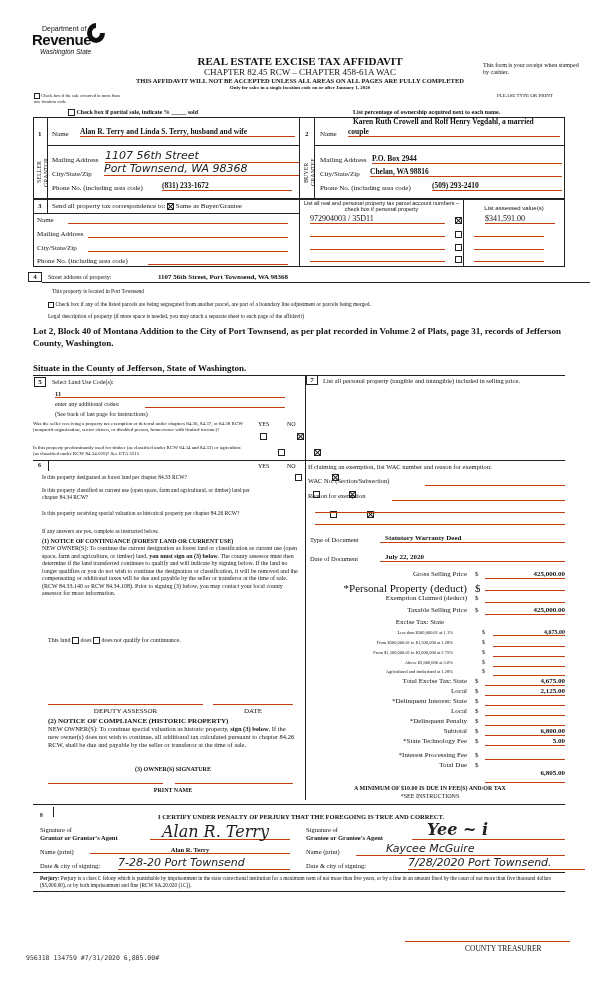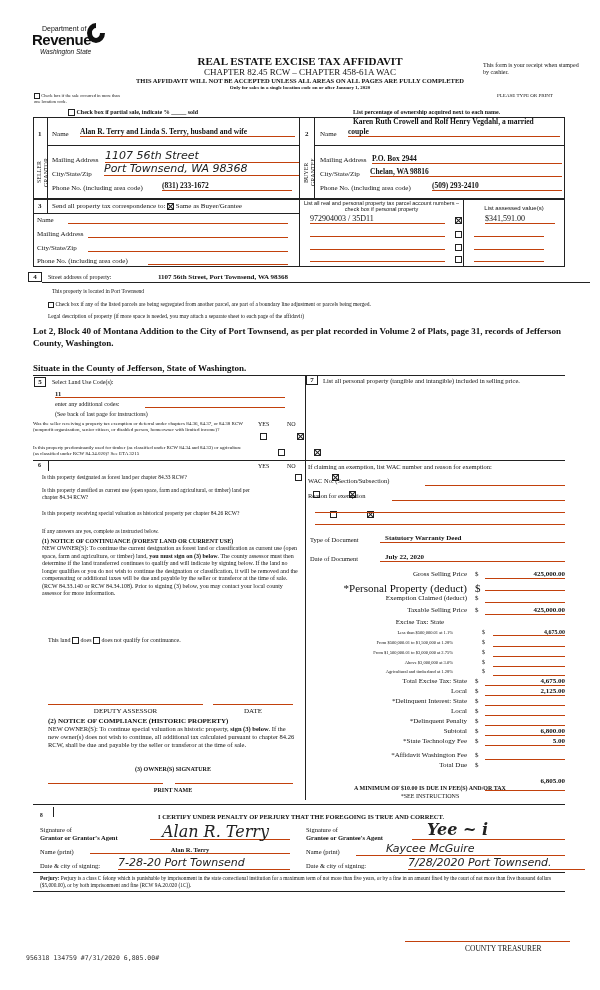--- a/index.html
+++ b/index.html
@@ -304,28 +304,28 @@
     <span style="position:absolute;right:98px;top:0;">Subtotal</span>
     <span style="position:absolute;left:145px;top:0;">$</span>
     <span class="r bold line" style="position:absolute;left:155px;top:0;width:80px;height:9px;">6,800.00</span>
   </div>
   <div style="position:relative;height:14px;text-decoration:underline;">
     <span style="position:absolute;right:98px;top:0;white-space:nowrap;">*State Technology Fee</span>
     <span style="position:absolute;left:145px;top:0;">$</span>
     <span class="r bold line" style="position:absolute;left:155px;top:0;width:80px;height:9px;">5.00</span>
   </div>
   <div style="position:relative;height:10px;">
-    <span style="position:absolute;right:98px;top:0;white-space:nowrap;">*Affidavit Washington Fee</span>
+    <span style="position:absolute;right:98px;top:0;white-space:nowrap;">*Interest Processing Fee</span>
     <span style="position:absolute;left:145px;top:0;">$</span>
     <span class="r bold line" style="position:absolute;left:155px;top:0;width:80px;height:9px;"></span>
   </div>
   <div style="position:relative;height:10px;">
     <span style="position:absolute;right:98px;top:0;">Total Due</span>
     <span style="position:absolute;left:145px;top:0;">$</span>
-    <span class="r bold line" style="position:absolute;left:155px;top:16px;width:80px;height:14px;">6,805.00</span>
+    <span class="r bold line" style="position:absolute;left:155px;top:8px;width:80px;height:14px;">6,805.00</span>
   </div>
 </div>
 <div class="abs c bold" style="left:330px;top:785px;width:200px;font-size:6px;">A MINIMUM OF $10.00 IS DUE IN FEE(S) AND/OR TAX</div>
 <div class="abs c" style="left:330px;top:793px;width:200px;font-size:6px;">*SEE INSTRUCTIONS</div>
 
 
 <div class="abs" style="left:33px;top:804px;width:532px;height:1px;background:#222;"></div>
 <div class="abs bold" style="left:40px;top:812px;font-size:5.5px;">8</div>
 <div class="abs" style="left:53px;top:807px;width:1px;height:10px;background:#222;"></div>
 <div class="abs bold" style="left:158px;top:813px;font-size:6.5px;">I CERTIFY UNDER PENALTY OF PERJURY THAT THE FOREGOING IS TRUE AND CORRECT.</div>

